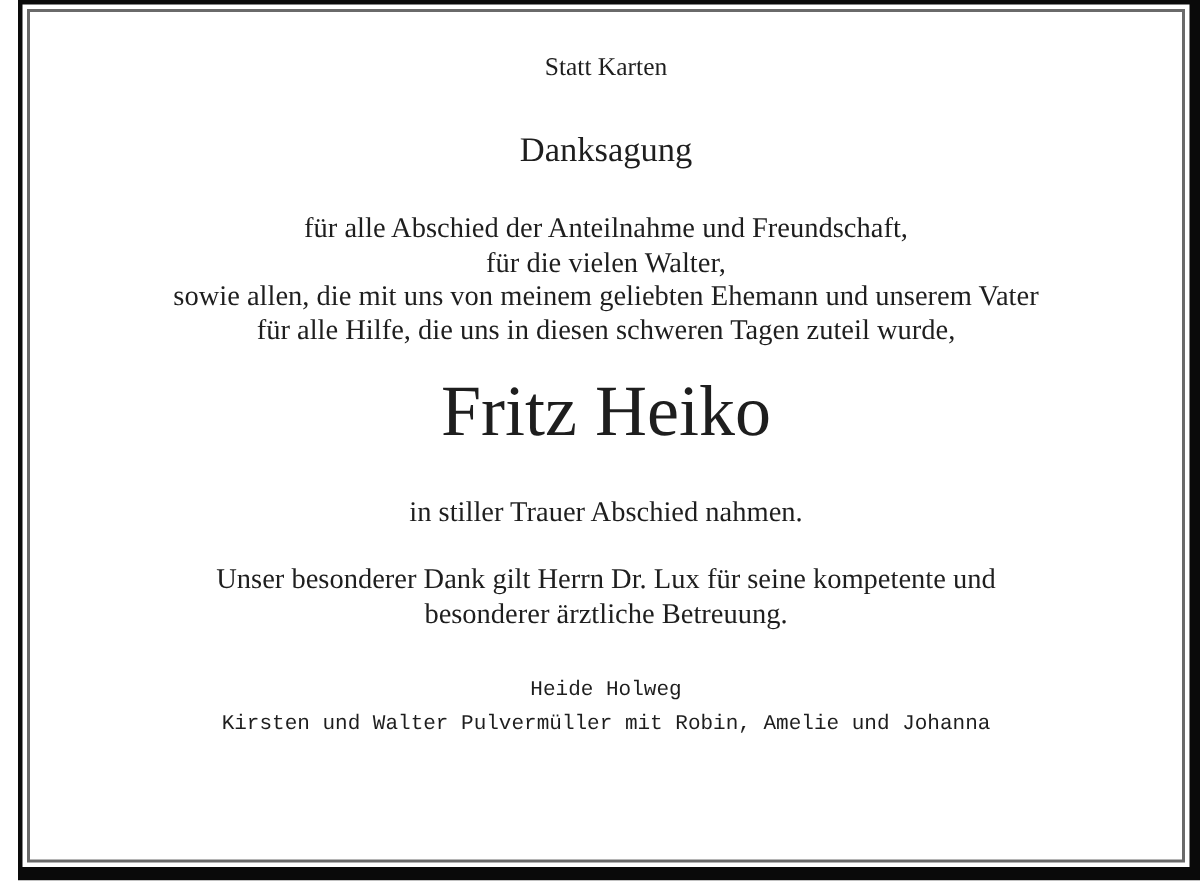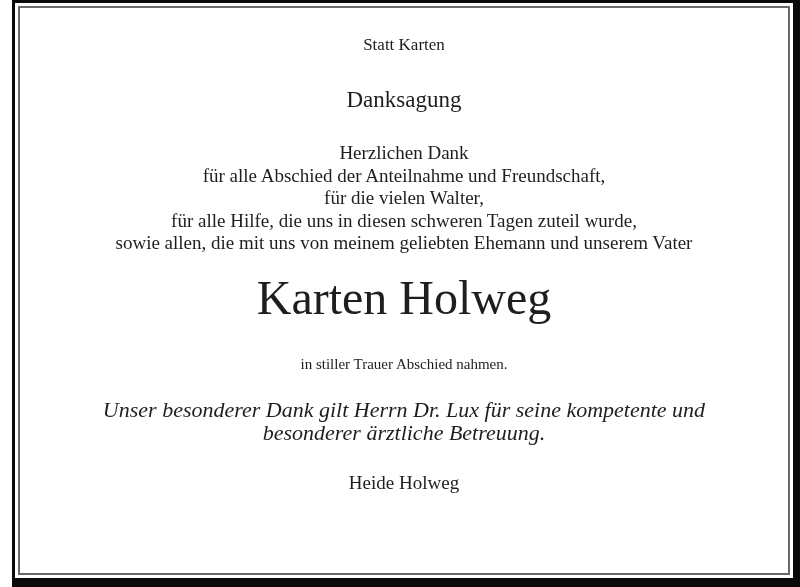--- a/index.html
+++ b/index.html
@@ -54,62 +54,62 @@
     line-height: 22.5px;
   }
   .deceased-name {
     margin-top: 14px;
     font-size: 48px;
     line-height: 58px;
     font-weight: normal;
   }
   .closing-line {
     margin-top: 26px;
-    font-size: 15px;
+    font-size: 19px;
     line-height: 23px;
   }
   .thanks {
     margin-top: 22px;
-    font-size: 22px;
+    font-size: 19px;
     line-height: 23px;
-    font-style: italic;
   }
   .mourners {
     margin-top: 28px;
-    font-size: 19px;
+    font-size: 14px;
     line-height: 22.5px;
+    font-family: Liberation Mono, monospace;
   }
 </style>
 </head>
 <body>
 
 <div class="page">
   <div class="sheet">
     <div class="inner-frame">
 
       <div class="pre-header">Statt Karten</div>
 
       <div class="notice-title">Danksagung</div>
 
       <div class="intro">
-        <div>Herzlichen Dank</div>
         <div>für alle Abschied der Anteilnahme und Freundschaft,</div>
         <div>für die vielen Walter,</div>
+        <div>sowie allen, die mit uns von meinem geliebten Ehemann und unserem Vater</div>
         <div>für alle Hilfe, die uns in diesen schweren Tagen zuteil wurde,</div>
-        <div>sowie allen, die mit uns von meinem geliebten Ehemann und unserem Vater</div>
       </div>
 
-      <div class="deceased-name">Karten Holweg</div>
+      <div class="deceased-name">Fritz Heiko</div>
 
       <div class="closing-line">in stiller Trauer Abschied nahmen.</div>
 
       <div class="thanks">
         <div>Unser besonderer Dank gilt Herrn Dr. Lux für seine kompetente und</div>
         <div>besonderer ärztliche Betreuung.</div>
       </div>
 
       <div class="mourners">
         <div>Heide Holweg</div>
+        <div>Kirsten und Walter Pulvermüller mit Robin, Amelie und Johanna</div>
       </div>
 
     </div>
   </div>
 </div>
 
 </body></html>

